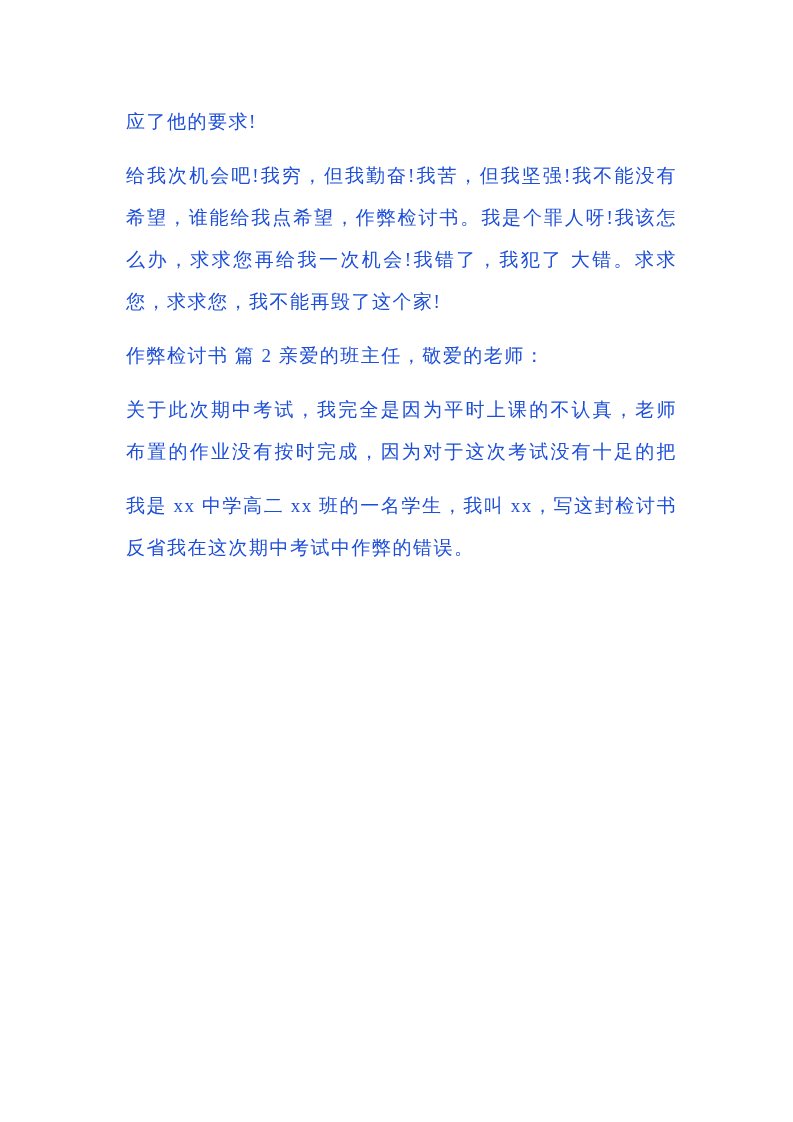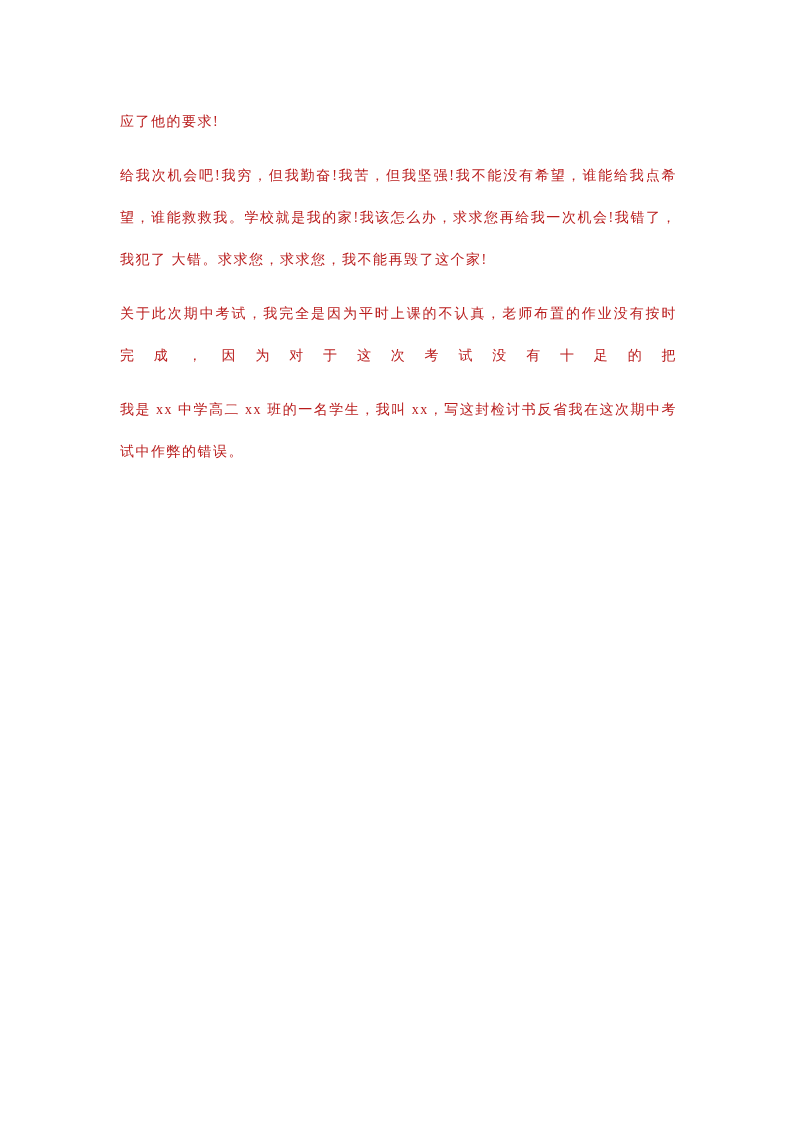--- a/index.html
+++ b/index.html
@@ -13,42 +13,43 @@
       overflow: hidden;
     }
     .page {
       box-sizing: border-box;
       width: 793px;
       height: 1122px;
       background: #ffffff;
       padding: 101px 116px 40px 120px;
     }
     .doc-par {
-      margin: 0 0 12px 0;
+      margin: 0 0 12px 6px;
       font-family: "Liberation Serif", "DejaVu Serif", serif;
-      font-size: 14px;
+      font-size: 19px;
       line-height: 42px;
       letter-spacing: 1.5px;
-      color: #b91c1c;
+      color: #1d4ed8;
       text-align: justify;
       word-break: break-all;
     }
     
     .doc-par.continued {
       text-align-last: justify;
     }
   </style>
 </head>
 <body>
 
 <div class="page">
   <p class="doc-par">应了他的要求!</p>
 
 
-  <p class="doc-par">给我次机会吧!我穷，但我勤奋!我苦，但我坚强!我不能没有希望，谁能给我点希望，谁能救救我。学校就是我的家!我该怎么办，求求您再给我一次机会!我错了，我犯了 大错。求求您，求求您，我不能再毁了这个家!</p>
+  <p class="doc-par">给我次机会吧!我穷，但我勤奋!我苦，但我坚强!我不能没有希望，谁能给我点希望，作弊检讨书。我是个罪人呀!我该怎么办，求求您再给我一次机会!我错了，我犯了 大错。求求您，求求您，我不能再毁了这个家!</p>
 
 
 
+  <p class="doc-par">作弊检讨书 篇 2 亲爱的班主任，敬爱的老师：</p>
 
   <p class="doc-par continued">关于此次期中考试，我完全是因为平时上课的不认真，老师布置的作业没有按时完成，因为对于这次考试没有十足的把</p>
 
   <p class="doc-par">我是 xx 中学高二 xx 班的一名学生，我叫 xx，写这封检讨书反省我在这次期中考试中作弊的错误。</p>
 </div>
 
 </body></html>

